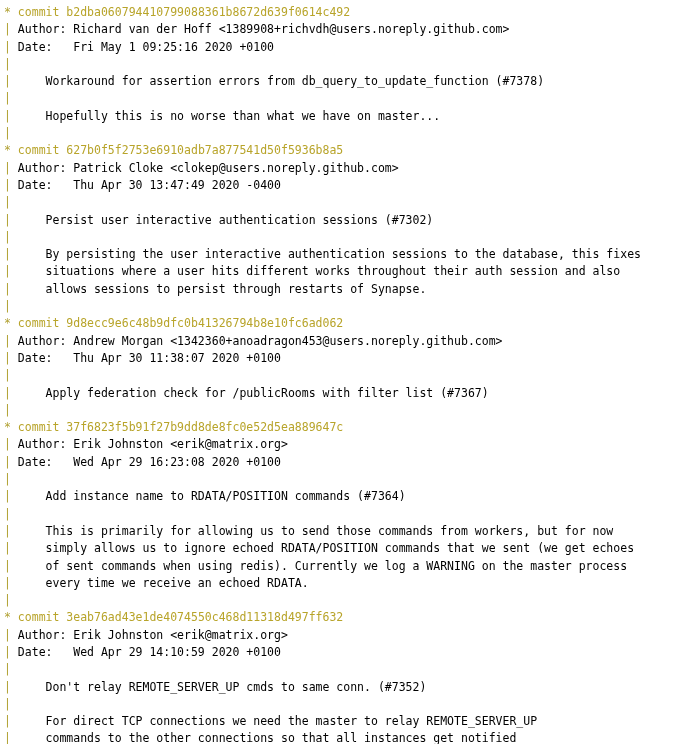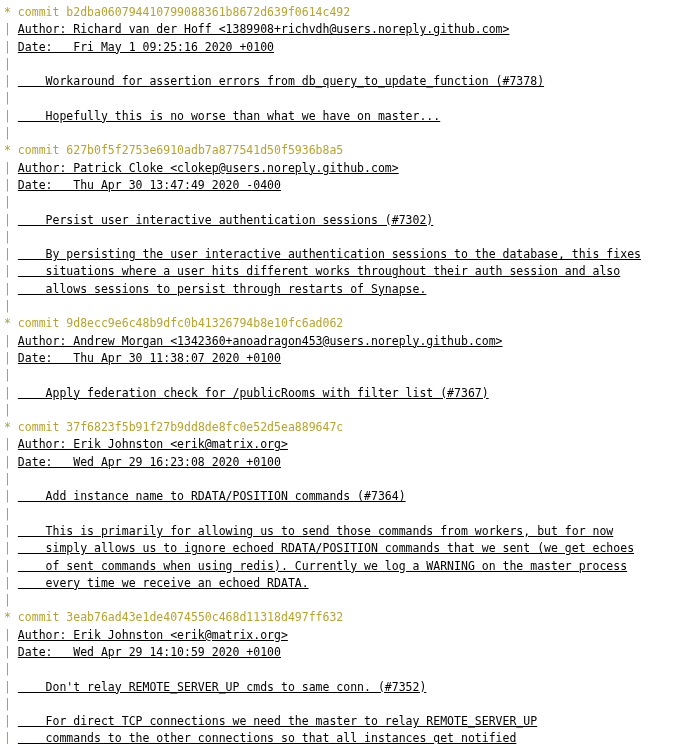--- a/index.html
+++ b/index.html
@@ -28,19 +28,18 @@
     color: #b0a030;
   }
   .commit-kw {
     color: #b8a42a;
   }
   .commit-hash {
     color: #b8a42a;
   }
   .txt {
     color: #000000;
-    text-decoration: underline;
   }
 </style>
 </head>
 <body>
 
 <div id="log"><div class="line"><span class="graph">* </span><span class="commit-kw">commit </span><span class="commit-hash">b2dba060794410799088361b8672d639f0614c492</span></div><div class="line"><span class="graph">| </span><span class="txt">Author: Richard van der Hoff &lt;1389908+richvdh@users.noreply.github.com&gt;</span></div><div class="line"><span class="graph">| </span><span class="txt">Date:   Fri May 1 09:25:16 2020 +0100</span></div><div class="line"><span class="graph">| </span><span class="txt"></span></div><div class="line"><span class="graph">| </span><span class="txt">    Workaround for assertion errors from db_query_to_update_function (#7378)</span></div><div class="line"><span class="graph">| </span><span class="txt"></span></div><div class="line"><span class="graph">| </span><span class="txt">    Hopefully this is no worse than what we have on master...</span></div><div class="line"><span class="graph">| </span><span class="txt"></span></div><div class="line"><span class="graph">* </span><span class="commit-kw">commit </span><span class="commit-hash">627b0f5f2753e6910adb7a877541d50f5936b8a5</span></div><div class="line"><span class="graph">| </span><span class="txt">Author: Patrick Cloke &lt;clokep@users.noreply.github.com&gt;</span></div><div class="line"><span class="graph">| </span><span class="txt">Date:   Thu Apr 30 13:47:49 2020 -0400</span></div><div class="line"><span class="graph">| </span><span class="txt"></span></div><div class="line"><span class="graph">| </span><span class="txt">    Persist user interactive authentication sessions (#7302)</span></div><div class="line"><span class="graph">| </span><span class="txt"></span></div><div class="line"><span class="graph">| </span><span class="txt">    By persisting the user interactive authentication sessions to the database, this fixes</span></div><div class="line"><span class="graph">| </span><span class="txt">    situations where a user hits different works throughout their auth session and also</span></div><div class="line"><span class="graph">| </span><span class="txt">    allows sessions to persist through restarts of Synapse.</span></div><div class="line"><span class="graph">| </span><span class="txt"></span></div><div class="line"><span class="graph">* </span><span class="commit-kw">commit </span><span class="commit-hash">9d8ecc9e6c48b9dfc0b41326794b8e10fc6ad062</span></div><div class="line"><span class="graph">| </span><span class="txt">Author: Andrew Morgan &lt;1342360+anoadragon453@users.noreply.github.com&gt;</span></div><div class="line"><span class="graph">| </span><span class="txt">Date:   Thu Apr 30 11:38:07 2020 +0100</span></div><div class="line"><span class="graph">| </span><span class="txt"></span></div><div class="line"><span class="graph">| </span><span class="txt">    Apply federation check for /publicRooms with filter list (#7367)</span></div><div class="line"><span class="graph">| </span><span class="txt"></span></div><div class="line"><span class="graph">* </span><span class="commit-kw">commit </span><span class="commit-hash">37f6823f5b91f27b9dd8de8fc0e52d5ea889647c</span></div><div class="line"><span class="graph">| </span><span class="txt">Author: Erik Johnston &lt;erik@matrix.org&gt;</span></div><div class="line"><span class="graph">| </span><span class="txt">Date:   Wed Apr 29 16:23:08 2020 +0100</span></div><div class="line"><span class="graph">| </span><span class="txt"></span></div><div class="line"><span class="graph">| </span><span class="txt">    Add instance name to RDATA/POSITION commands (#7364)</span></div><div class="line"><span class="graph">| </span><span class="txt"></span></div><div class="line"><span class="graph">| </span><span class="txt">    This is primarily for allowing us to send those commands from workers, but for now</span></div><div class="line"><span class="graph">| </span><span class="txt">    simply allows us to ignore echoed RDATA/POSITION commands that we sent (we get echoes</span></div><div class="line"><span class="graph">| </span><span class="txt">    of sent commands when using redis). Currently we log a WARNING on the master process</span></div><div class="line"><span class="graph">| </span><span class="txt">    every time we receive an echoed RDATA.</span></div><div class="line"><span class="graph">| </span><span class="txt"></span></div><div class="line"><span class="graph">* </span><span class="commit-kw">commit </span><span class="commit-hash">3eab76ad43e1de4074550c468d11318d497ff632</span></div><div class="line"><span class="graph">| </span><span class="txt">Author: Erik Johnston &lt;erik@matrix.org&gt;</span></div><div class="line"><span class="graph">| </span><span class="txt">Date:   Wed Apr 29 14:10:59 2020 +0100</span></div><div class="line"><span class="graph">| </span><span class="txt"></span></div><div class="line"><span class="graph">| </span><span class="txt">    Don't relay REMOTE_SERVER_UP cmds to same conn. (#7352)</span></div><div class="line"><span class="graph">| </span><span class="txt"></span></div><div class="line"><span class="graph">| </span><span class="txt">    For direct TCP connections we need the master to relay REMOTE_SERVER_UP</span></div><div class="line"><span class="graph">| </span><span class="txt">    commands to the other connections so that all instances get notified</span></div></div>
 
 </body></html>

